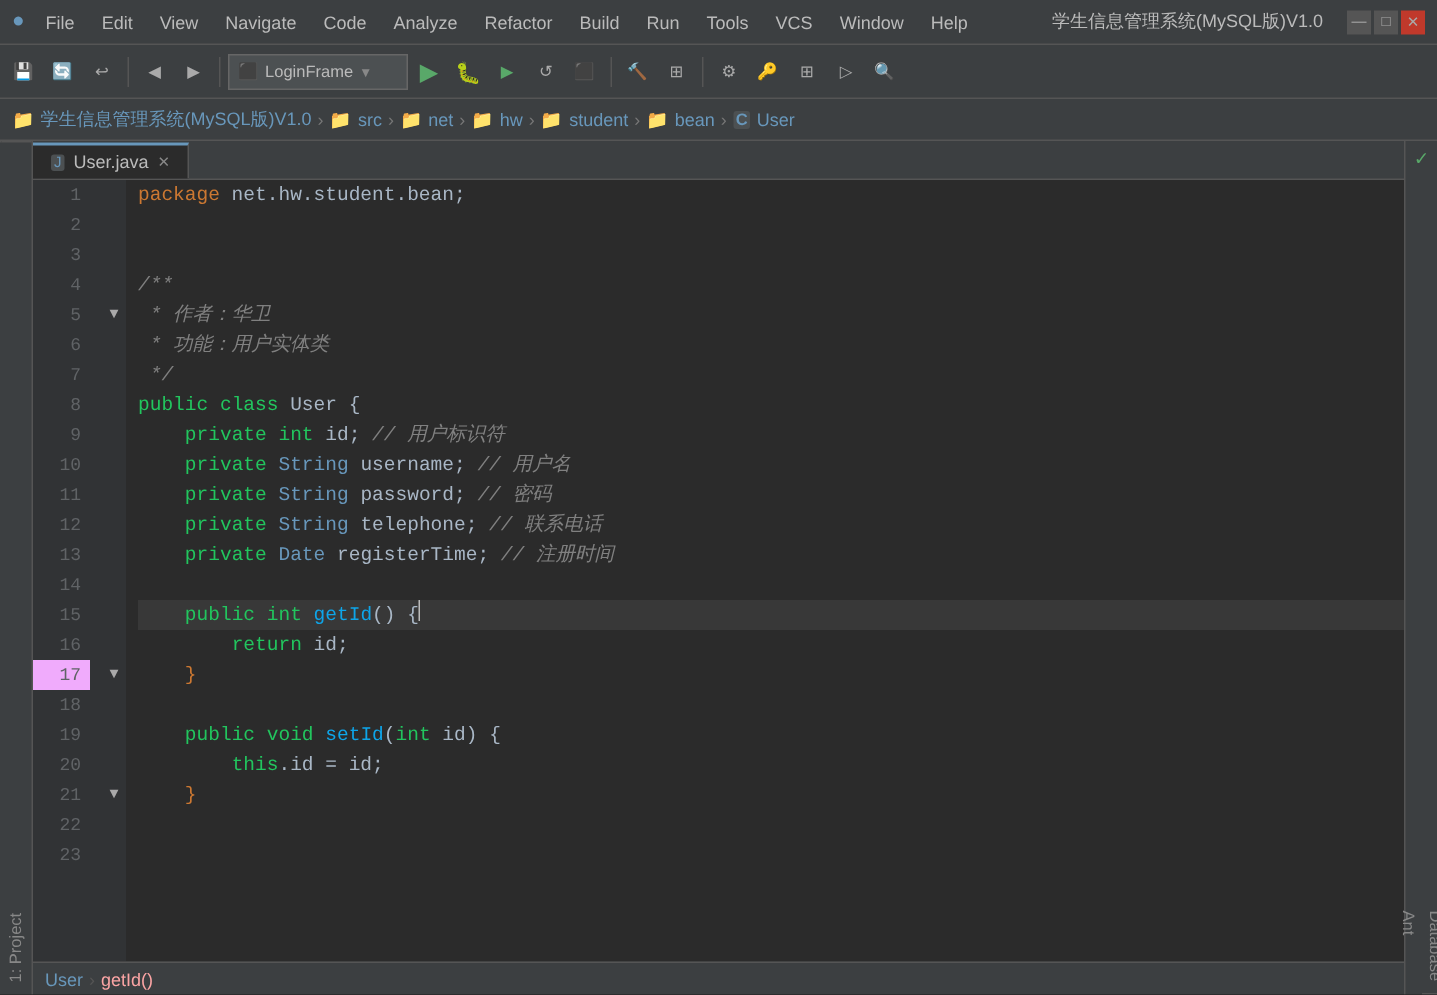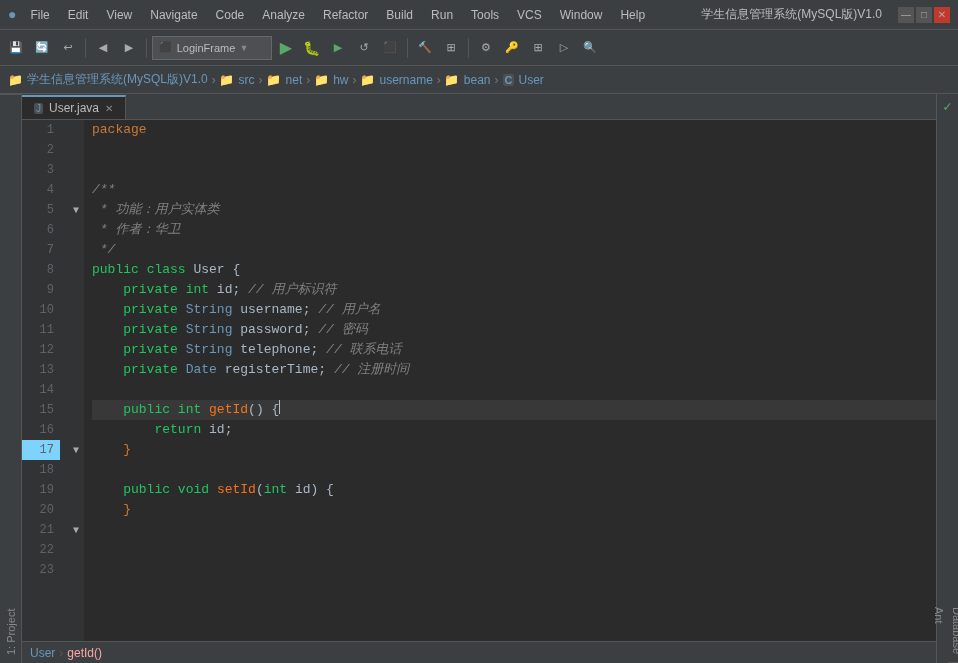--- a/index.html
+++ b/index.html
@@ -39,21 +39,21 @@
 
     .ln { height: 20px; display: flex; align-items: center; justify-content: flex-end; padding-right: 6px; font-size: 12px; }
 
     .code-line { height: 20px; white-space: pre; display: flex; }
 
     
     .kw { color: #cc7832; } 
     .kw2 { color: #22c55e; } 
     .type { color: #6897bb; }
     .comment { color: #808080; font-style: italic; }
-    .fn { color: #f97316; } 
+    .fn { color: #0ea5e9; } 
     .plain { color: #a9b7c6; }
     .brace { color: #a9b7c6; }
 
     
     .right-panel { width: 22px; background: #3c3f41; border-left: 1px solid #555; display: flex; flex-direction: column; align-items: center; padding-top: 4px; }
     .right-check { color: #59a869; font-size: 14px; }
     .cursor { display: inline-block; width: 1px; height: 14px; background: #bbbbbb; vertical-align: middle; animation: blink 1s infinite; }
     @keyframes blink { 0%,100% { opacity: 1; } 50% { opacity: 0; } }
 
     .highlight-line { background: #313335; }
@@ -134,21 +134,21 @@
   <span style="color:#c8a84b;">📁</span>
   <span class="bc-item">src</span>
   <span class="bc-sep">›</span>
   <span style="color:#c8a84b;">📁</span>
   <span class="bc-item">net</span>
   <span class="bc-sep">›</span>
   <span style="color:#c8a84b;">📁</span>
   <span class="bc-item">hw</span>
   <span class="bc-sep">›</span>
   <span style="color:#c8a84b;">📁</span>
-  <span class="bc-item">username</span>
+  <span class="bc-item">student</span>
   <span class="bc-sep">›</span>
   <span style="color:#c8a84b;">📁</span>
   <span class="bc-item">bean</span>
   <span class="bc-sep">›</span>
   <span class="bc-class-icon">C</span>
   <span class="bc-item">User</span>
 </div>
 
 <div style="display:flex; height: calc(663px - 30px - 36px - 28px);">
 
@@ -181,21 +181,21 @@
         <div class="ln">7</div>
         <div class="ln">8</div>
         <div class="ln">9</div>
         <div class="ln">10</div>
         <div class="ln">11</div>
         <div class="ln">12</div>
         <div class="ln">13</div>
         <div class="ln">14</div>
         <div class="ln">15</div>
         <div class="ln">16</div>
-        <div class="ln" style="background:#7dd3fc;text-align:right;">17</div>
+        <div class="ln" style="background:#f0abfc;text-align:right;">17</div>
         <div class="ln">18</div>
         <div class="ln">19</div>
         <div class="ln">20</div>
         <div class="ln">21</div>
         <div class="ln">22</div>
         <div class="ln">23</div>
       </div>
 
       <div class="fold-gutter">
         <div class="fold-row"></div>
@@ -219,38 +219,38 @@
         <div class="fold-row"></div>
         <div class="fold-row"></div>
         <div class="fold-row" style="color:#aaa;">▼</div>
         <div class="fold-row"></div>
         <div class="fold-row"></div>
       </div>
 
       <div class="code-content">
 
         <div class="code-line">
-          <span class="kw">package</span>
+          <span class="kw">package</span><span class="plain"> net.hw.student.bean;</span>
         </div>
 
         <div class="code-line">&nbsp;</div>
 
 
         <div class="code-line">&nbsp;</div>
 
         <div class="code-line">
           <span class="comment">/**</span>
         </div>
 
         <div class="code-line">
+          <span class="comment"> * 作者：华卫</span>
+        </div>
+
+        <div class="code-line">
           <span class="comment"> * 功能：用户实体类</span>
-        </div>
-
-        <div class="code-line">
-          <span class="comment"> * 作者：华卫</span>
         </div>
 
 
         <div class="code-line">
           <span class="comment"> */</span>
         </div>
 
         <div class="code-line">
           <span class="kw2">public</span><span class="plain"> </span><span class="kw2">class</span><span class="plain"> User {</span>
         </div>
@@ -288,20 +288,23 @@
         <div class="code-line">
           <span class="plain">    </span><span class="brace" style="color:#cc7832;">}</span>
         </div>
 
         <div class="code-line">&nbsp;</div>
 
         <div class="code-line">
           <span class="plain">    </span><span class="kw2">public</span><span class="plain"> </span><span class="kw2">void</span><span class="plain"> </span><span class="fn">setId</span><span class="plain">(</span><span class="kw2">int</span><span class="plain"> id) {</span>
         </div>
 
+        <div class="code-line">
+          <span class="plain">        </span><span class="kw2">this</span><span class="plain">.id = id;</span>
+        </div>
 
         <div class="code-line">
           <span class="plain">    </span><span class="brace" style="color:#cc7832;">}</span>
         </div>
       </div>
     </div>
 
     <div style="height:22px;background:#3c3f41;display:flex;align-items:center;padding:0 8px;border-top:1px solid #555;font-family:Arial,sans-serif;font-size:12px;color:#888;">
       <span style="color:#6897bb;cursor:pointer;">User</span>
       <span style="color:#555;margin:0 4px;">›</span>

